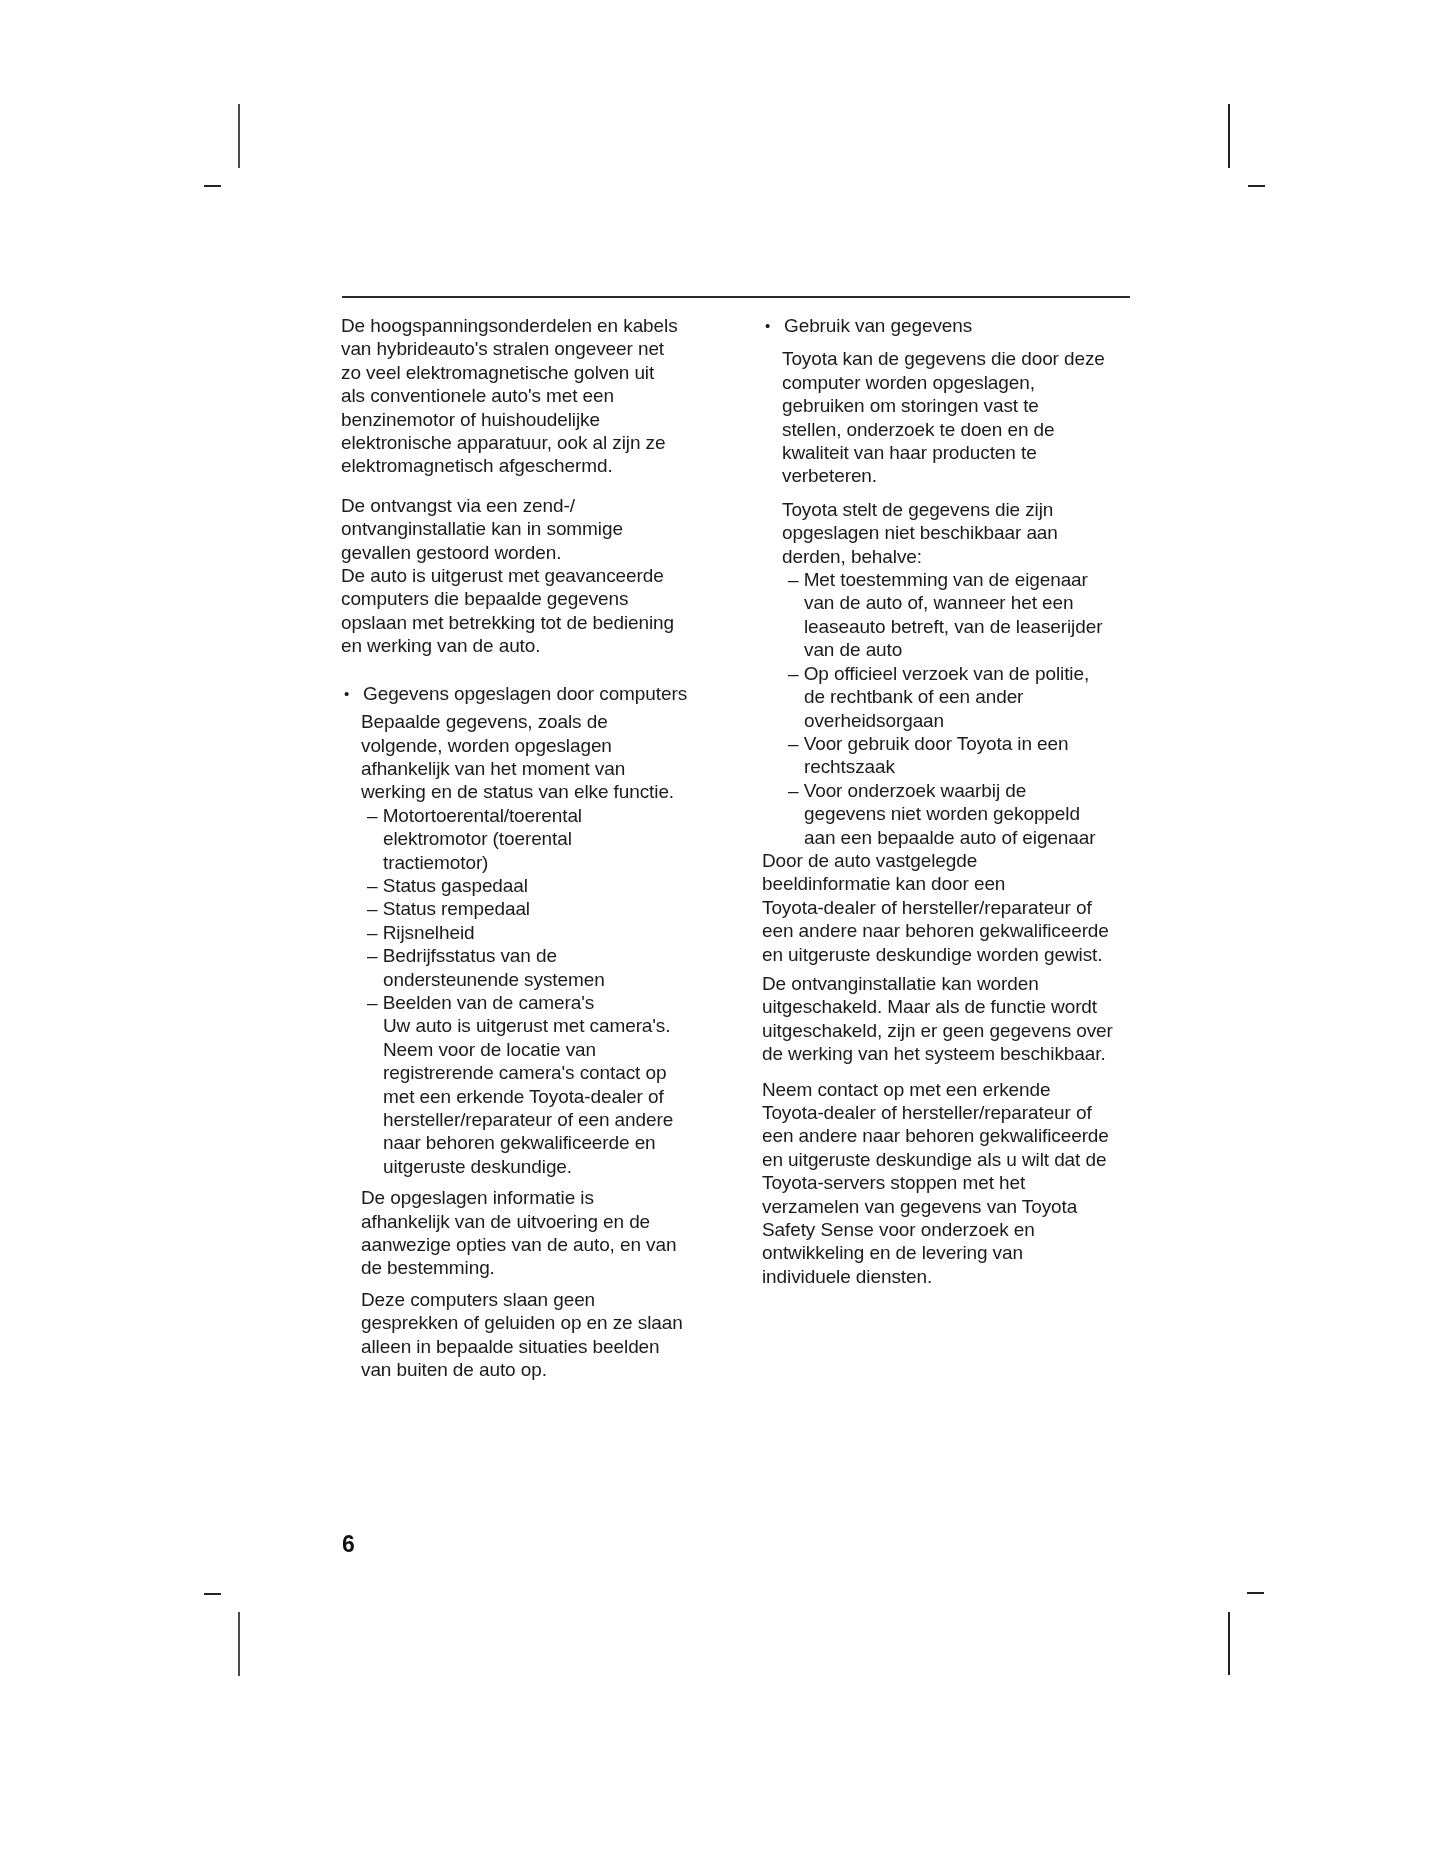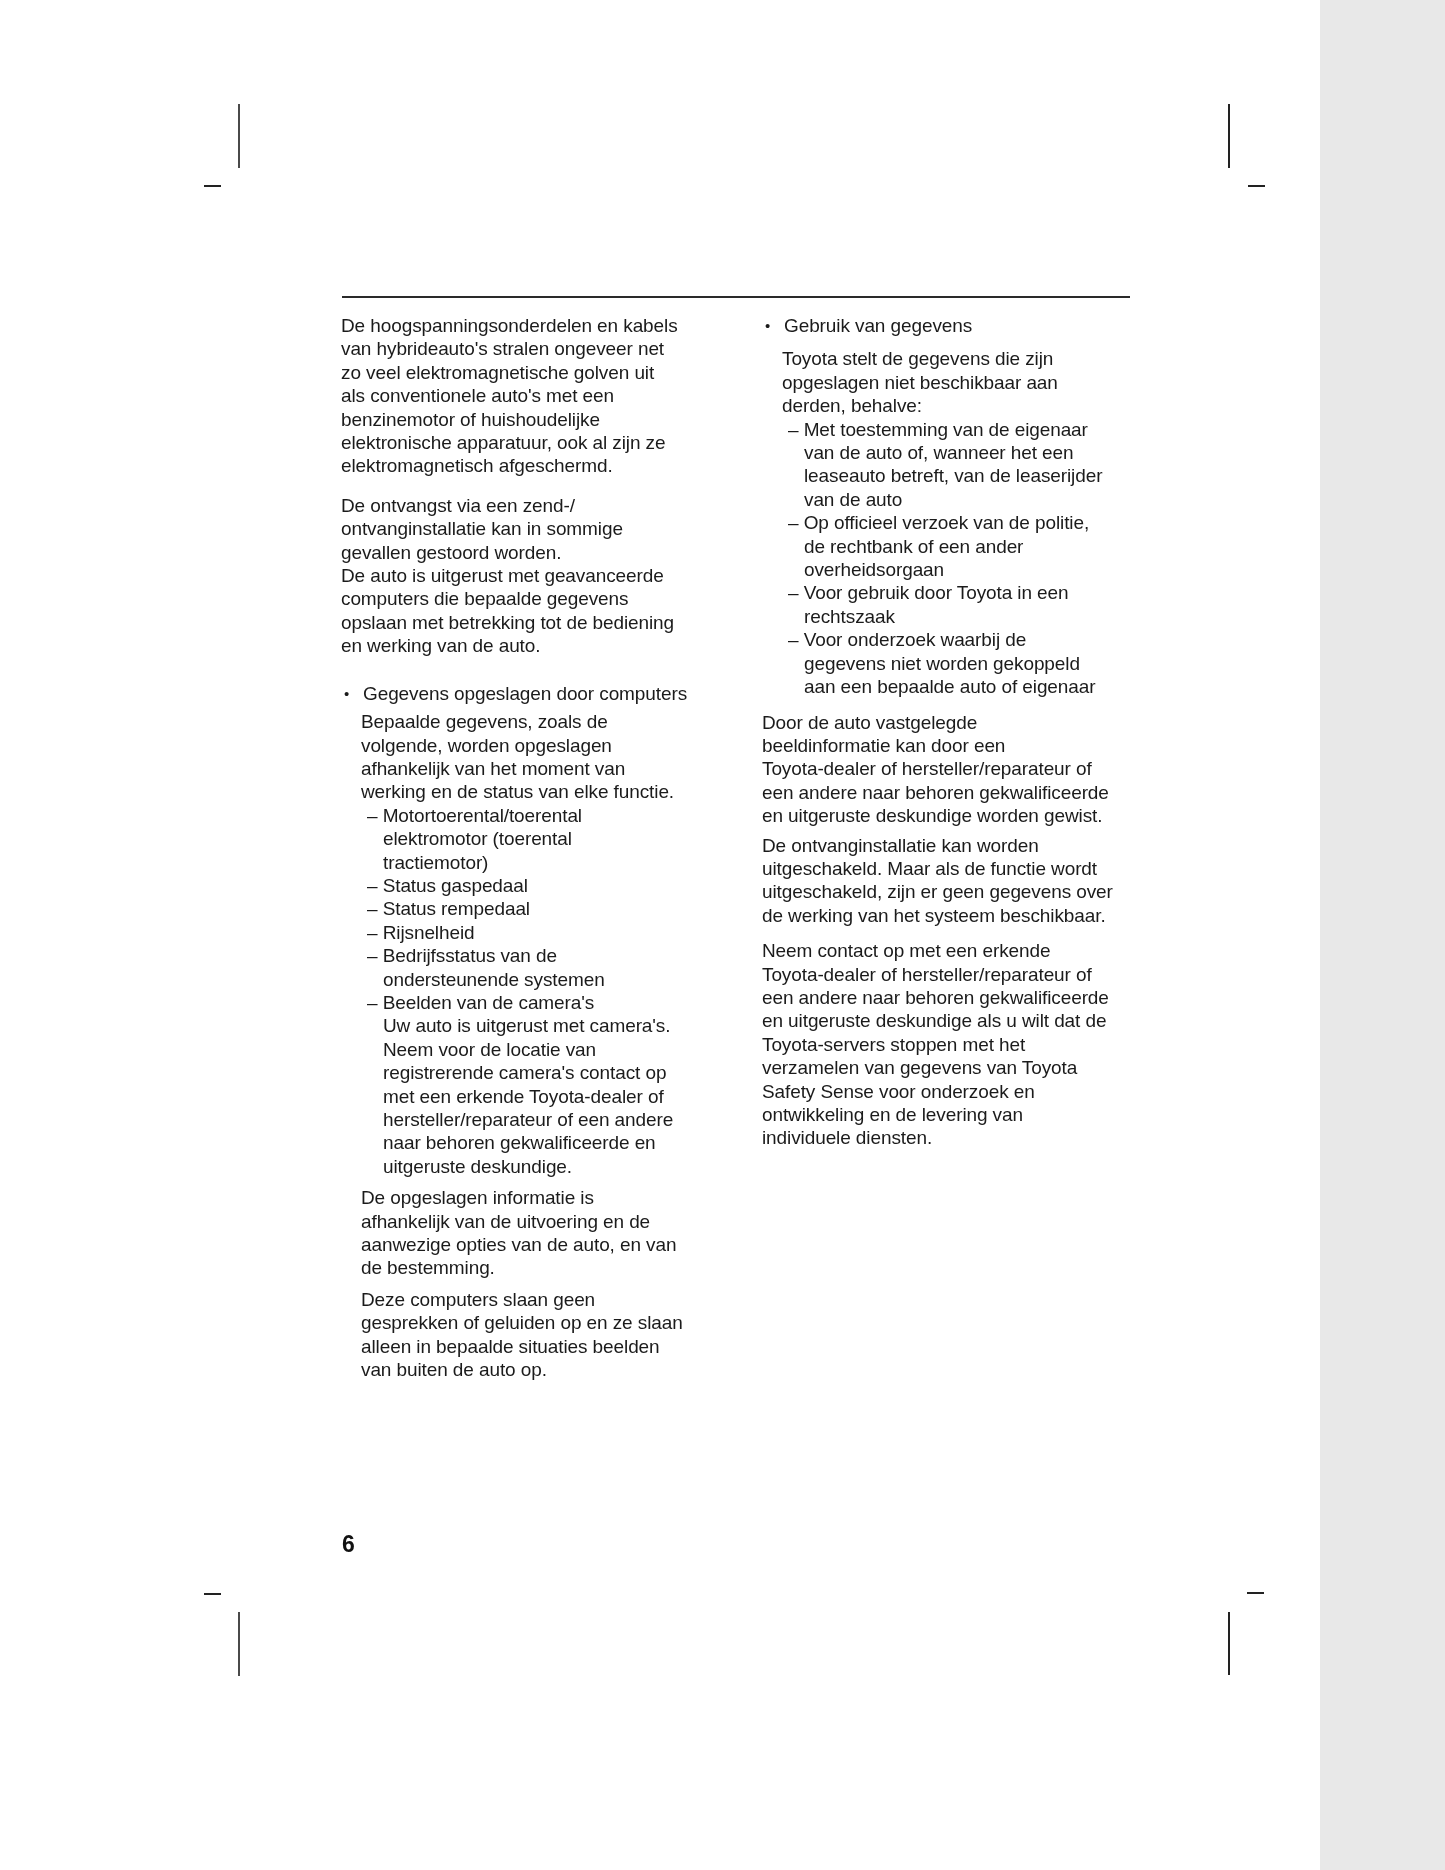--- a/index.html
+++ b/index.html
@@ -1,24 +1,23 @@
 <!DOCTYPE html>
 <html><head>
 <meta charset="utf-8">
 <style>
   html,body{margin:0;padding:0;background:#e8e8e8;}
   .page{
     position:relative;
-    width:1308px;
+    width:1445px;
     height:1870px;
     background:#ffffff;
     font-family:"Liberation Sans", sans-serif;
     color:#1b1b1b;
     overflow:hidden;
-    padding-left:12px;
   }
   
   .mark{position:absolute;background:#4a4a4a;}
   .mark.dark{background:#222;}
   
   .rule{
     position:absolute;
     left:342px; top:296px;
     width:788px; height:2px;
     background:#2a2a2a;
@@ -131,24 +130,30 @@
 gesprekken of geluiden op en ze slaan
 alleen in bepaalde situaties beelden
 van buiten de auto op.</div>
   </div>
 
   <div class="col right">
     <div class="bullet" style="margin-bottom:10px;">
       <span class="marker">•</span>
       <span>Gebruik van gegevens</span>
     </div>
+    <div class="sub lines" style="margin-bottom:10px;">Toyota kan de gegevens die door deze
+computer worden opgeslagen,
+gebruiken om storingen vast te
+stellen, onderzoek te doen en de
+kwaliteit van haar producten te
+verbeteren.</div>
     <div class="sub lines" style="margin-bottom:0;">Toyota stelt de gegevens die zijn
 opgeslagen niet beschikbaar aan
 derden, behalve:</div>
-    <div style="margin-bottom:12px;">
+    <div style="margin-bottom:0;">
       <div class="dash lines">– Met toestemming van de eigenaar
 van de auto of, wanneer het een
 leaseauto betreft, van de leaserijder
 van de auto</div>
       <div class="dash lines">– Op officieel verzoek van de politie,
 de rechtbank of een ander
 overheidsorgaan</div>
       <div class="dash lines">– Voor gebruik door Toyota in een
 rechtszaak</div>
       <div class="dash lines">– Voor onderzoek waarbij de

